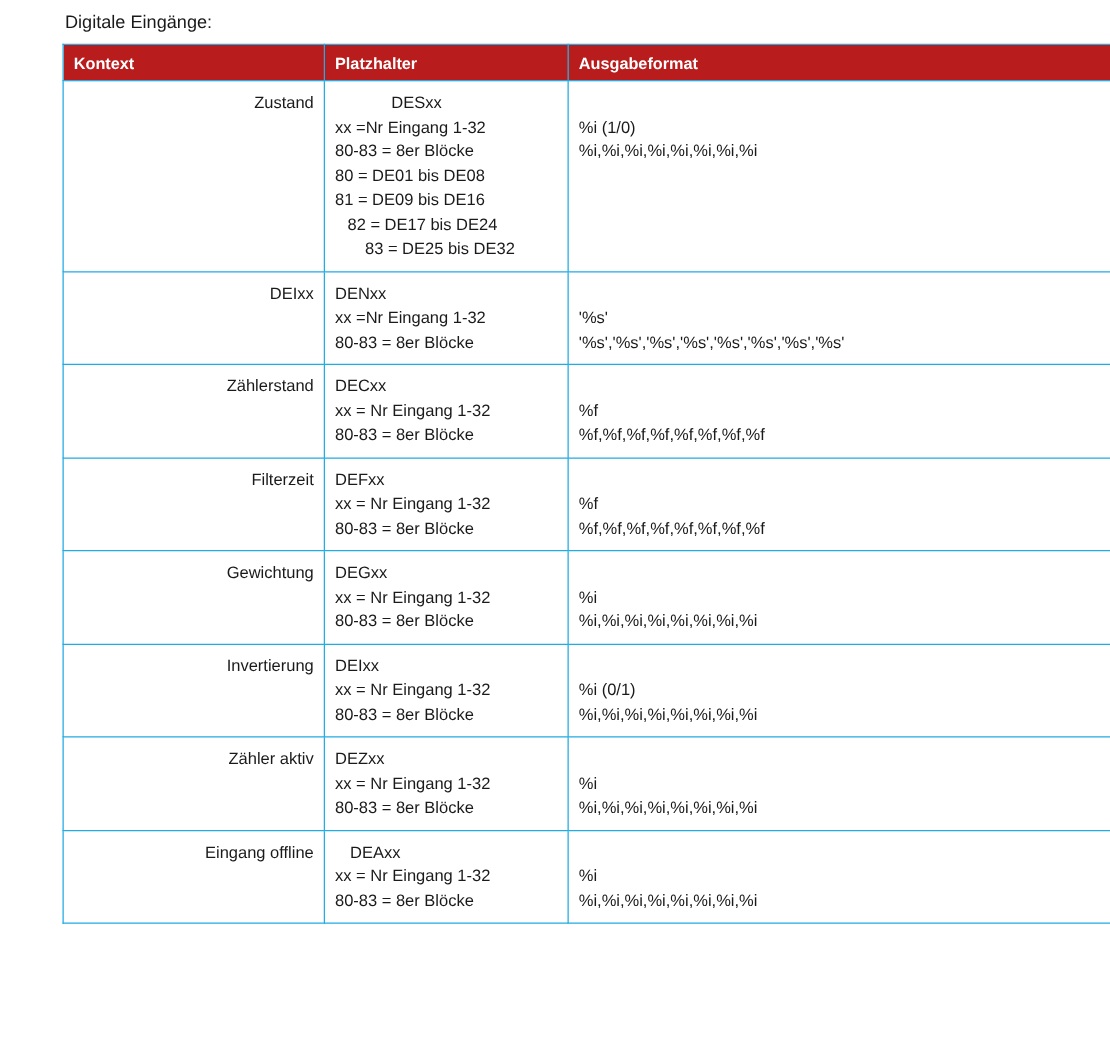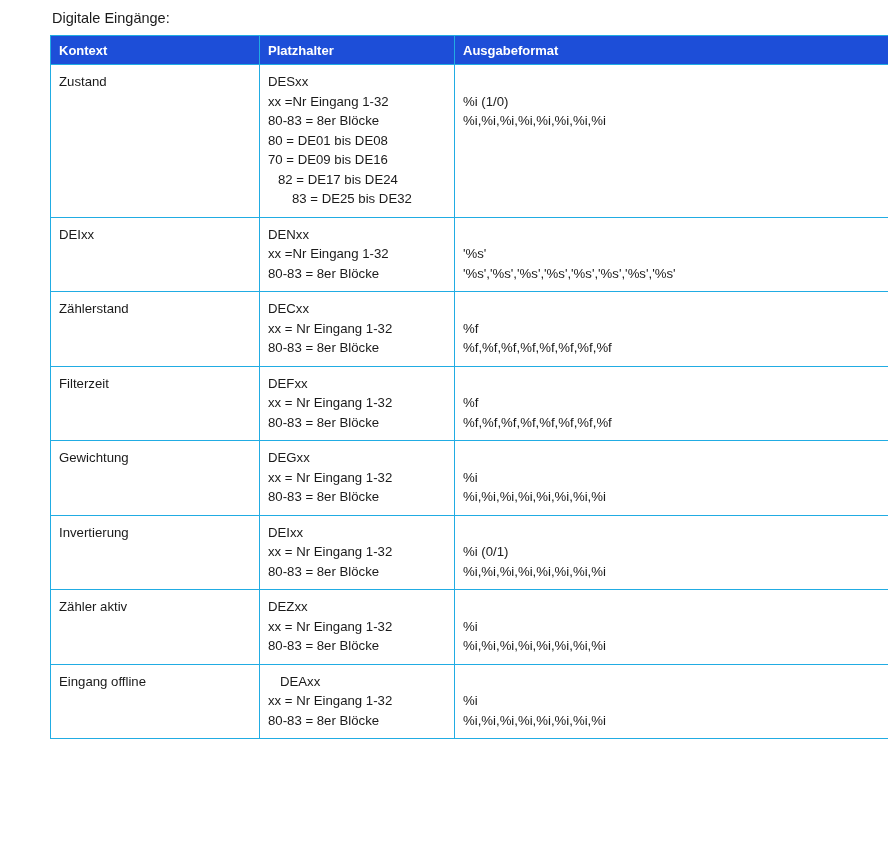--- a/index.html
+++ b/index.html
@@ -26,40 +26,40 @@
     line-height: 20px;
     color: #1a1a1a;
     margin: 0 0 7px 2px;
   }
   table.data {
     border-collapse: collapse;
     width: 825px;
     table-layout: fixed;
   }
   table.data th {
-    background: #1d4ed8;
+    background: #b91c1c;
     color: #ffffff;
     font-size: 13px;
     font-weight: bold;
     text-align: left;
     padding: 5px 8px 5px 8px;
     border: 1px solid #21ace3;
     vertical-align: middle;
     height: 18px;
   }
   table.data td {
     border: 1px solid #21ace3;
     vertical-align: top;
     font-size: 13.2px;
     line-height: 19.5px;
     padding: 7px 8px 8px 8px;
     background: #ffffff;
     color: #1a1a1a;
   }
-  td.ctx { width: 192px; }
+  td.ctx { width: 192px; text-align: right; }
   td.ph  { width: 178px; }
   td.fmt { width: 455px; }
   th.ctx { width: 192px; }
   th.ph  { width: 178px; }
   th.fmt { width: 455px; }
   .line { white-space: pre; }
   .fmt-pad { display: block; }
   .fmt-spacer { display: block; height: 19.5px; }
 </style>
 </head>
@@ -74,25 +74,25 @@
       <tr>
         <th class="ctx">Kontext</th>
         <th class="ph">Platzhalter</th>
         <th class="fmt">Ausgabeformat</th>
       </tr>
     </thead>
     <tbody id="tbody">
         <tr>
           <td class="ctx">Zustand</td>
           <td class="ph">
-            <span class="line" style="display: block;">DESxx</span>
+            <span class="line" style="display: block; margin-left: 45px;">DESxx</span>
             <span class="line" style="display: block;">xx =Nr Eingang 1-32</span>
             <span class="line" style="display: block;">80-83 = 8er Blöcke</span>
             <span class="line" style="display: block;">80 = DE01 bis DE08</span>
-            <span class="line" style="display: block;">70 = DE09 bis DE16</span>
+            <span class="line" style="display: block;">81 = DE09 bis DE16</span>
             <span class="line" style="display: block; margin-left: 10px;">82 = DE17 bis DE24</span>
             <span class="line" style="display: block; margin-left: 24px;">83 = DE25 bis DE32</span>
           </td>
           <td class="fmt">
             <span class="fmt-spacer"></span>
             <span class="line fmt-pad">%i (1/0)</span>
             <span class="line fmt-pad">%i,%i,%i,%i,%i,%i,%i,%i</span>
           </td>
         </tr>
         <tr>

